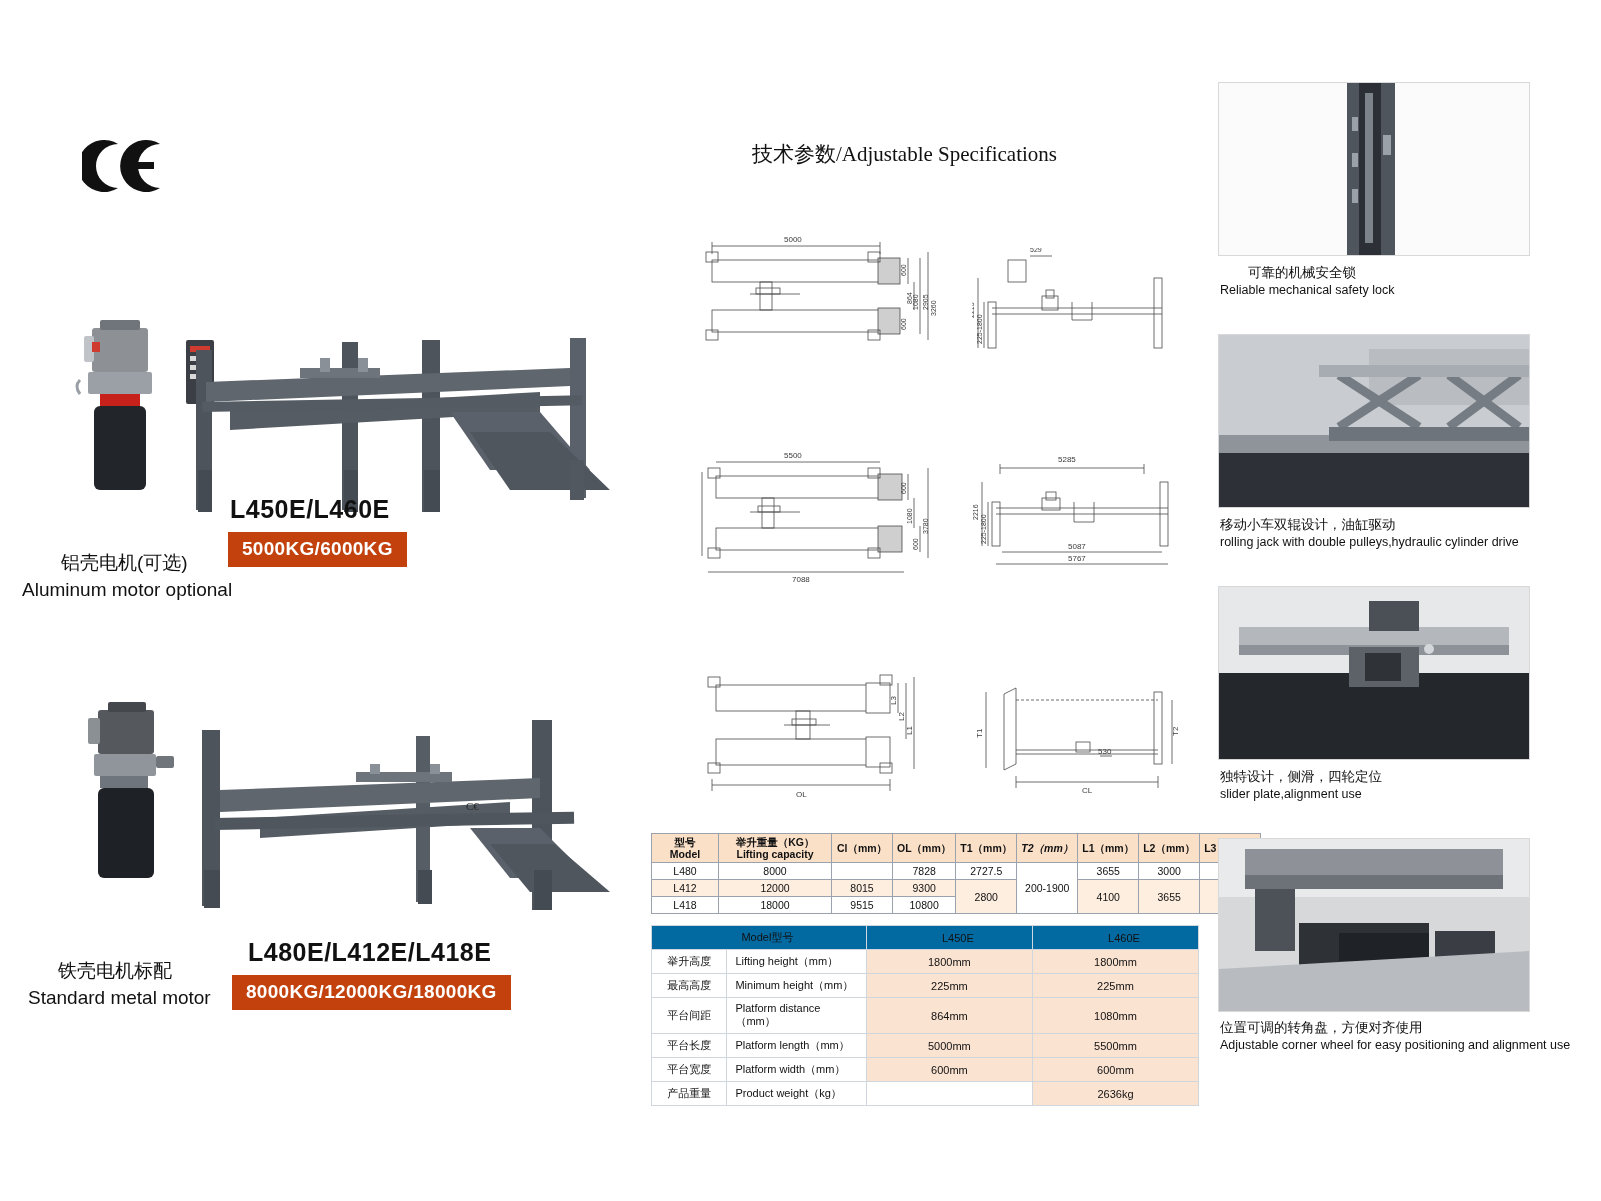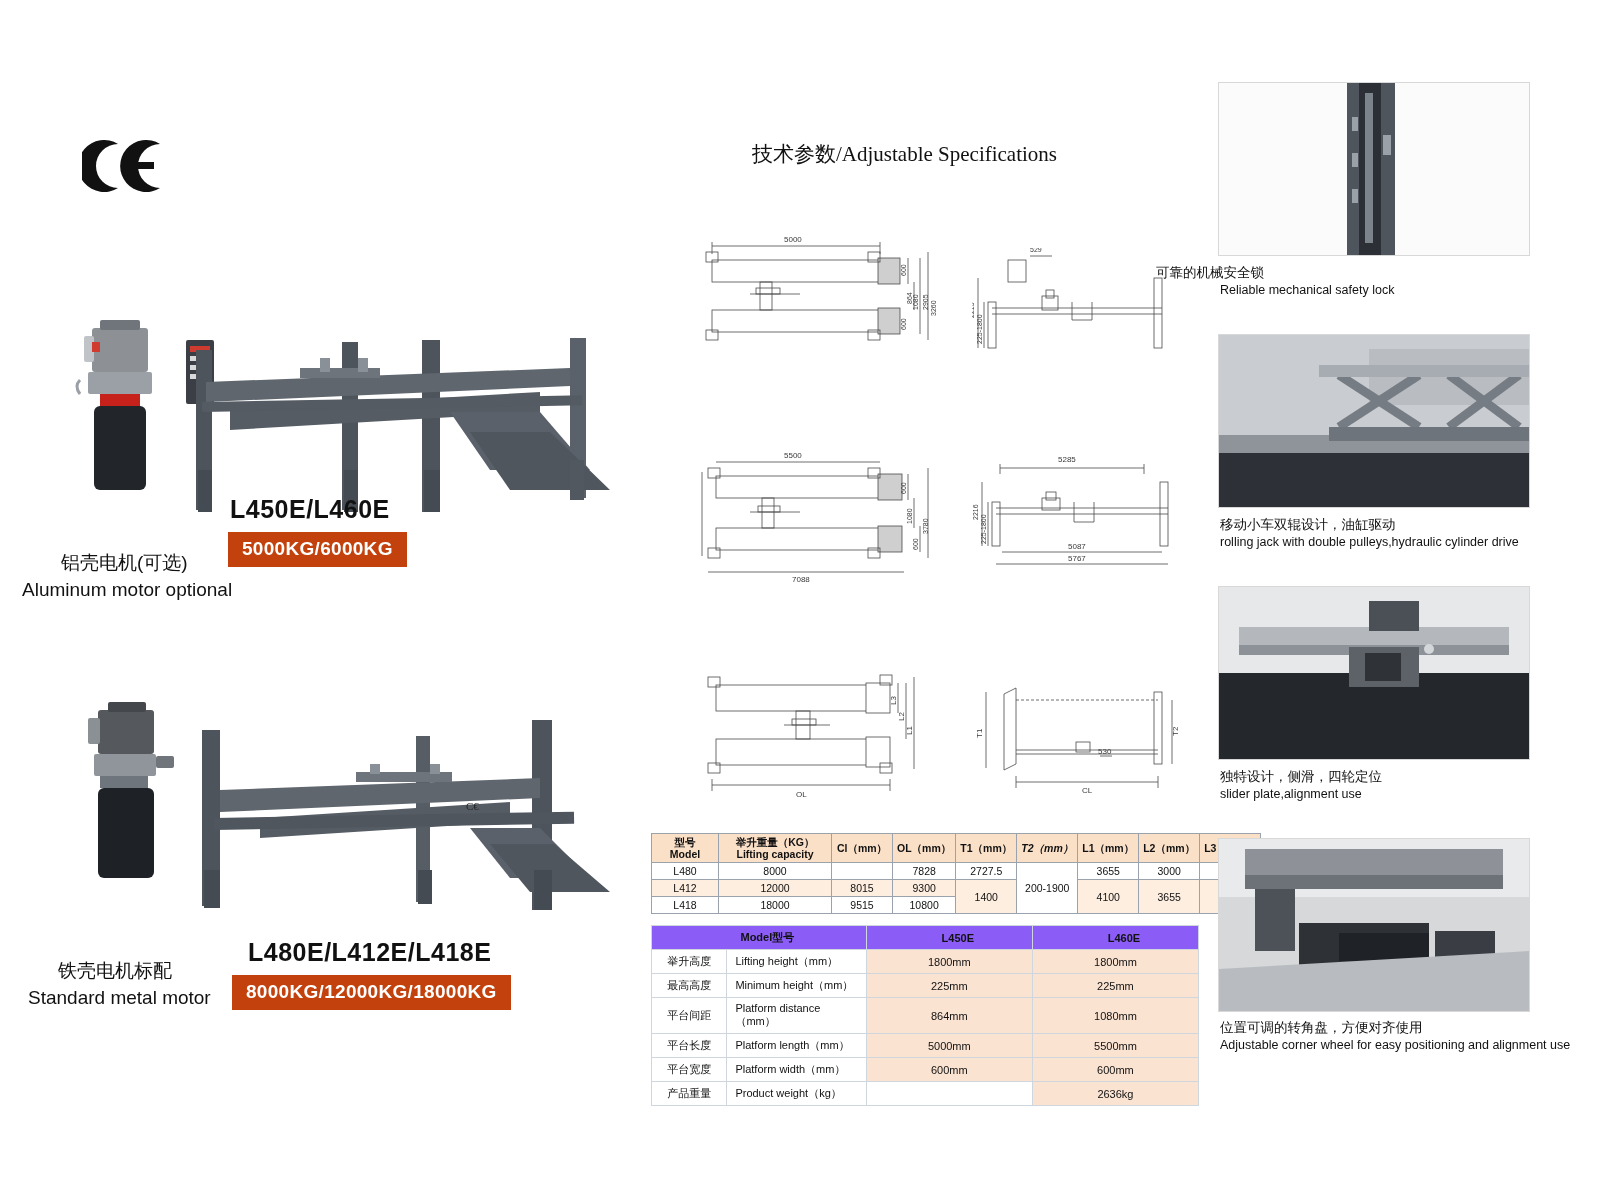--- a/index.html
+++ b/index.html
@@ -45,21 +45,21 @@
     text-align:center; padding:2px 4px; white-space:nowrap;
     font-weight:normal; color:#111;
   }
   #model-table thead th { background:#fbe0c8; font-weight:bold; line-height:1.15; }
   #model-table .row-alt td { background:#fdeee0; }
 
   #spec-table { left:651px; top:925px; font-size:11px; width:548px; }
   #spec-table td, #spec-table th {
     border:1px solid #cfd6dd; padding:4px 8px; color:#111; font-weight:normal;
   }
-  #spec-table thead th { background:#8b5cf6; text-align:center; font-weight:bold;padding-left:25px; }
+  #spec-table thead th { background:#0369a1; text-align:center; font-weight:normal;padding-left:25px; }
   #spec-table td.lbl-cn { width:74px; text-align:center; color:#111; }
   #spec-table td.lbl-en { width:148px; text-align:left; }
   #spec-table td.val { text-align:center; background:#fbe3d2; }
   #spec-table td.val.blank { background:#ffffff; }
 
   
   .photo-box { border:1px solid #d8d8d8; background:#f2f2f2; overflow:hidden; position:absolute; }
   .photo-cap-cn { font-size:13.5px; color:#111; white-space:nowrap; }
   .photo-cap-en { font-size:12.5px; color:#111; white-space:nowrap; }
 
@@ -374,21 +374,21 @@
       <td rowspan="3">200-1900</td>
       <td>3655</td>
       <td>3000</td>
       <td>2337</td>
     </tr>
     <tr class="row-alt">
       <td>L412</td>
       <td>12000</td>
       <td>8015</td>
       <td>9300</td>
-      <td rowspan="2">1400</td>
+      <td rowspan="2">2800</td>
       <td rowspan="2">4100</td>
       <td rowspan="2">3655</td>
       <td rowspan="2">3444</td>
     </tr>
     <tr>
       <td>L418</td>
       <td>18000</td>
       <td>9515</td>
       <td>10800</td>
     </tr>
@@ -450,21 +450,21 @@
     <rect width="310" height="172" fill="#fbfbfb"></rect>
     <rect x="128" y="0" width="48" height="172" fill="#4f555c"></rect>
     <rect x="140" y="0" width="22" height="172" fill="#2c3036"></rect>
     <rect x="146" y="10" width="8" height="150" fill="#7c838b"></rect>
     <rect x="133" y="34" width="6" height="14" fill="#9aa1a8"></rect>
     <rect x="133" y="70" width="6" height="14" fill="#9aa1a8"></rect>
     <rect x="133" y="106" width="6" height="14" fill="#9aa1a8"></rect>
     <rect x="164" y="52" width="8" height="20" fill="#9aa1a8"></rect>
   </svg>
 </div>
-<div class="abs photo-cap-cn" style="left:1156px; top:264px;">可靠的机械安全锁</div>
+<div class="abs photo-cap-cn" style="left:1248px; top:264px;">可靠的机械安全锁</div>
 <div class="abs photo-cap-en" style="left:1220px; top:283px;">Reliable mechanical safety lock</div>
 
 <div class="photo-box" style="left:1218px; top:334px; width:310px; height:172px;">
   <svg width="310" height="172" viewBox="0 0 310 172">
     <rect width="310" height="172" fill="#c9ccd0"></rect>
     <rect x="0" y="100" width="310" height="72" fill="#8f949a"></rect>
     <rect x="0" y="118" width="310" height="54" fill="#2d3036"></rect>
     <rect x="150" y="14" width="160" height="56" fill="#b9bdc2"></rect>
     <g stroke="#4a4f55" stroke-width="7" fill="none">
       <line x1="1230" y1="0" x2="1230" y2="0"></line>

